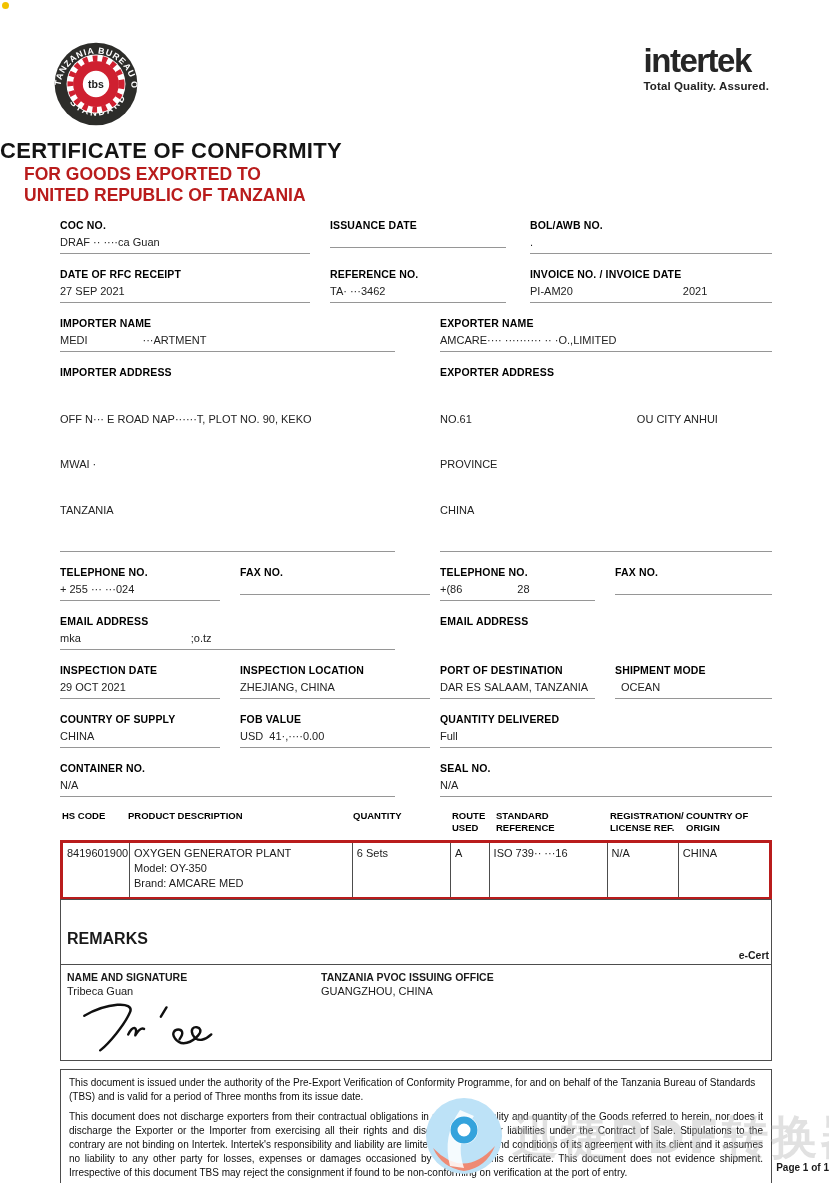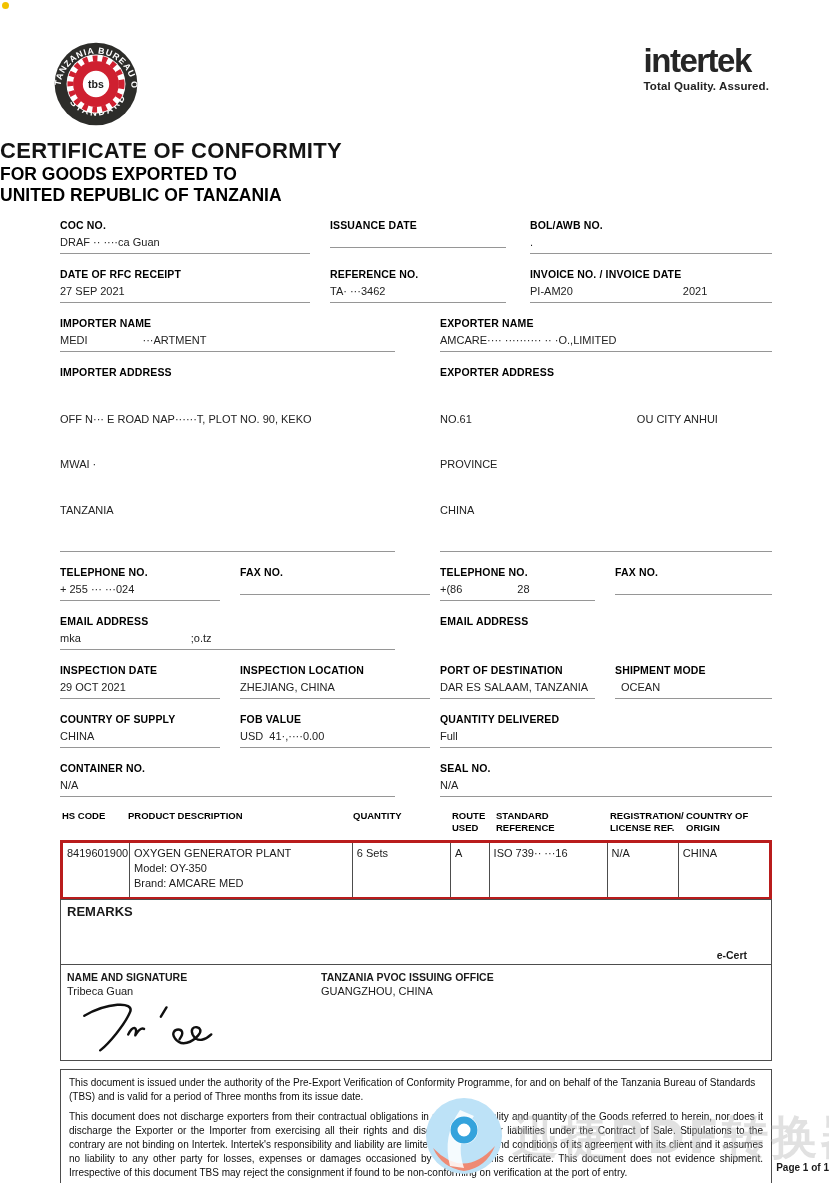--- a/index.html
+++ b/index.html
@@ -10,43 +10,43 @@
     font-family:"Liberation Sans", sans-serif; color:#1a1a1a;
   }
   
   .hdr { display:flex; justify-content:space-between; align-items:flex-start; padding:38px 60px 0 52px; }
   .intertek { text-align:left; padding-top:6px;margin-left:12px; }
   .itk-brand { position:relative; font-size:33px; font-weight:800; letter-spacing:-1.5px; color:#262626; line-height:1; }
   .itk-dot { position:absolute; left:2px; top:2px; width:7px; height:7px; border-radius:50%; background:#f2c200; }
   .itk-tag { font-size:11.5px; font-weight:700; color:#222; margin-top:3px; letter-spacing:0.1px; }
   .titleblock { margin-top:4px; }
   .t1 { font-size:22px; font-weight:800; color:#141414; letter-spacing:0.3px; }
-  .t2 { font-size:17.5px; font-weight:700; color:#000000; line-height:1.18; }
+  .t2 { font-size:17.5px; font-weight:700; color:#b91c1c; line-height:1.18;padding-left:24px; }
   
   .content { padding:0 57px 0 60px; }
   .frow { display:flex; margin-top:14px; }
   .flabel { font-size:10.5px; font-weight:700; color:#000; letter-spacing:0.15px; }
   .fvalue { font-size:11px; color:#222; min-height:17px; padding:4px 0 3px; border-bottom:1.6px solid #969696; white-space:pre-wrap; line-height:1.35; }
   .fvalue div { line-height:1.45; }
   .w250{width:250px;} .w176{width:176px;} .w242{width:242px;}
   .w335{width:335px;} .w332{width:332px;}
   .w160{width:160px;} .w190{width:190px;} .w155{width:155px;} .w157{width:157px;}
   .m20{margin-right:20px;} .m24{margin-right:24px;} .m45{margin-right:45px;} .m10{margin-right:10px;}
   
   .thead { display:flex; margin-top:13px; font-size:9.5px; font-weight:700; line-height:1.3; color:#000; }
   .thc { padding:0 3px 0 2px; }
   .th1{width:66px;} .th2{width:225px;} .th3{width:99px;} .th4{width:44px;} .th5{width:114px;} .th6{width:76px;} .th7{width:86px;}
   .trow { display:flex; border:3px solid #b91c1c; margin-top:6px; }
   .tcell { border-left:1px solid #4d4d4d; padding:3px 4px 4px; font-size:11px; line-height:1.35; min-height:54px; }
   .tcell:first-child { border-left:none; }
   .tc1{width:66px;} .tc2{width:225px;} .tc3{width:99px;} .tc4{width:39px;} .tc5{width:119px;} .tc6{width:72px;} .tc7{width:92px;}
   
   .remarks-box { border:1px solid #4d4d4d; margin-top:-1px; height:66px; position:relative; padding:4px 6px; }
-  .remarks-label { font-size:13px; font-weight:700; }
-  .ecert { position:absolute; right:24px; bottom:3px; font-size:10.5px; font-weight:700; }
+  .remarks-label { font-size:16px; font-weight:700;margin-top:26px; }
+  .ecert { position:absolute; right:2px; bottom:3px; font-size:10.5px; font-weight:700; }
   .sig-box { border:1px solid #4d4d4d; margin-top:-1px; height:97px; display:flex; padding:6px 6px 4px; }
   .sig-left { width:254px; }
   .sig-label { font-size:10.5px; font-weight:700; }
   .sig-name { font-size:11px; margin-top:2px; }
   .sig-svg { margin-top:2px; margin-left:2px; }
   .sig-right { flex:1; }
   
   .legal-box { border:1px solid #4d4d4d; margin-top:8px; padding:1px 8px 7px; }
   .legal-box p { font-size:10px; line-height:1.42; margin-top:5px; color:#0e0e0e; }
   .legal-box p.justify { text-align:justify; }

